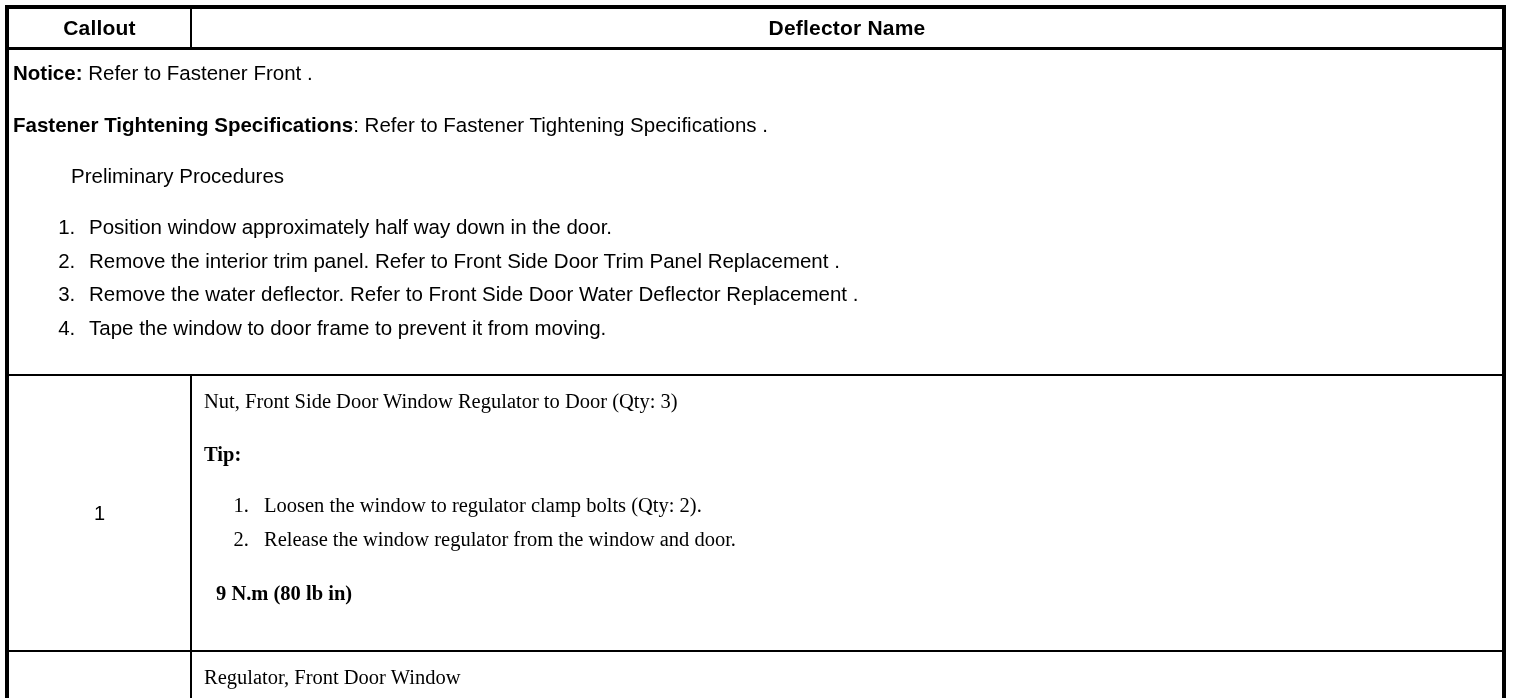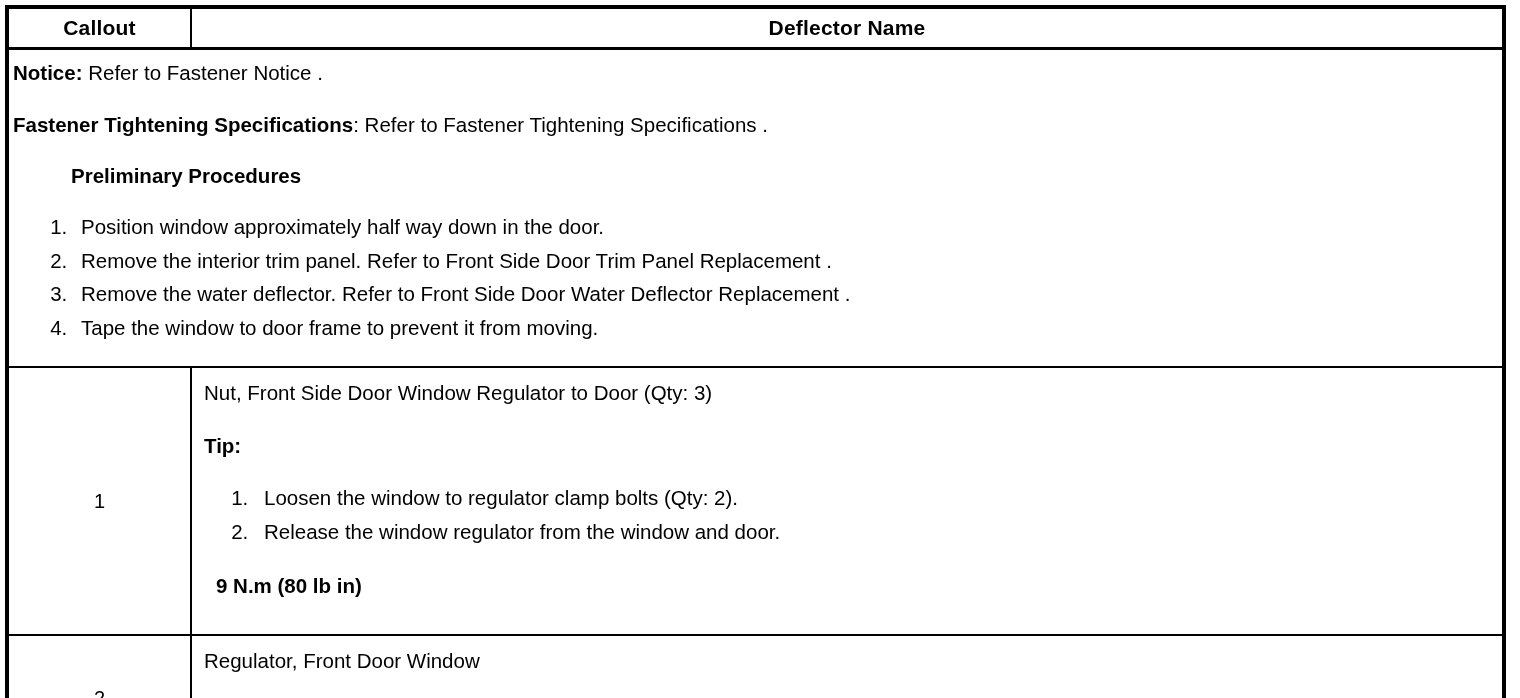--- a/index.html
+++ b/index.html
@@ -62,40 +62,41 @@
     font-size: 20.5px;
     line-height: 1.28;
     margin: 0 0 26px 0;
     white-space: nowrap;
   }
   .para:last-child { margin-bottom: 0; }
   .b { font-weight: bold; text-align: right; }
 
   .subhead {
     font-size: 20.5px;
-    font-weight: bold;
+    font-weight: normal;
     margin: 0 0 22px 0;
     padding-left: 58px;
   }
 
   ol.proc-list {
-    margin: 8px;
+    margin: 16px;
     padding: 0 0 0 52px;
     list-style-position: outside;
     list-style-type: decimal;
   }
   ol.proc-list > li {
     font-size: 20.5px;
     line-height: 1.63;
     padding-left: 8px;
     white-space: nowrap;
   }
 
   td.content-cell {
-    padding: 12px 8px 16px 12px;
+    padding: 12px 8px 24px 12px;
+    font-family: Liberation Serif, serif;
   }
   .cell-line {
     font-size: 20.5px;
     line-height: 1.3;
     margin: 0 0 26px 0;
     white-space: nowrap;
   }
   .cell-line.tight { margin-bottom: 22px; }
   .cell-line:last-child { margin-bottom: 0; }
 
@@ -136,21 +137,21 @@
         <th class="head-cell">Callout</th>
         <th class="head-cell">Deflector Name</th>
       </tr>
     </thead>
 
     <tbody>
 
       <tr>
         <td class="body-cell notice-cell" colspan="2">
 
-          <p class="para"><span class="b">Notice:</span><span> Refer to Fastener Notice .</span></p>
+          <p class="para"><span class="b">Notice:</span><span> Refer to Fastener Front .</span></p>
 
           <p class="para"><span class="b">Fastener Tightening Specifications</span><span>: Refer to Fastener Tightening Specifications .</span></p>
 
           <p class="subhead">Preliminary Procedures</p>
 
           <ol class="proc-list">
             <li>Position window approximately half way down in the door.</li>
             <li>Remove the interior trim panel. Refer to Front Side Door Trim Panel Replacement .</li>
             <li>Remove the water deflector. Refer to Front Side Door Water Deflector Replacement .</li>
             <li>Tape the window to door frame to prevent it from moving.</li>

